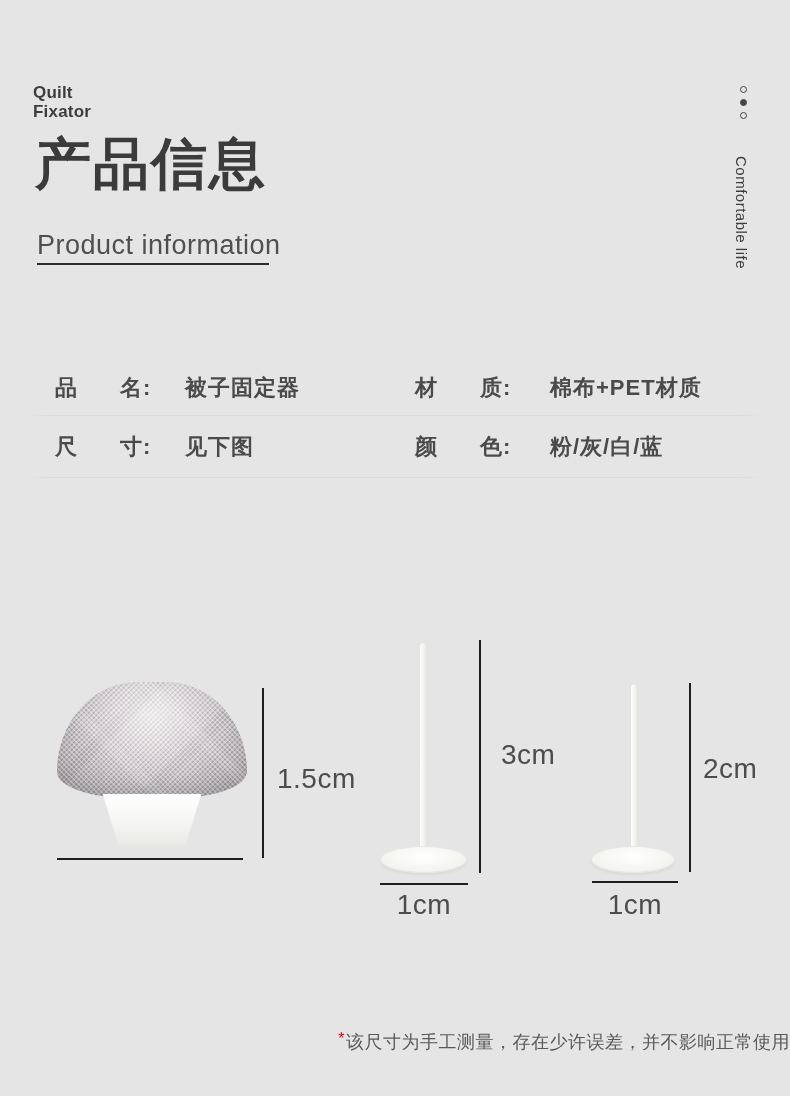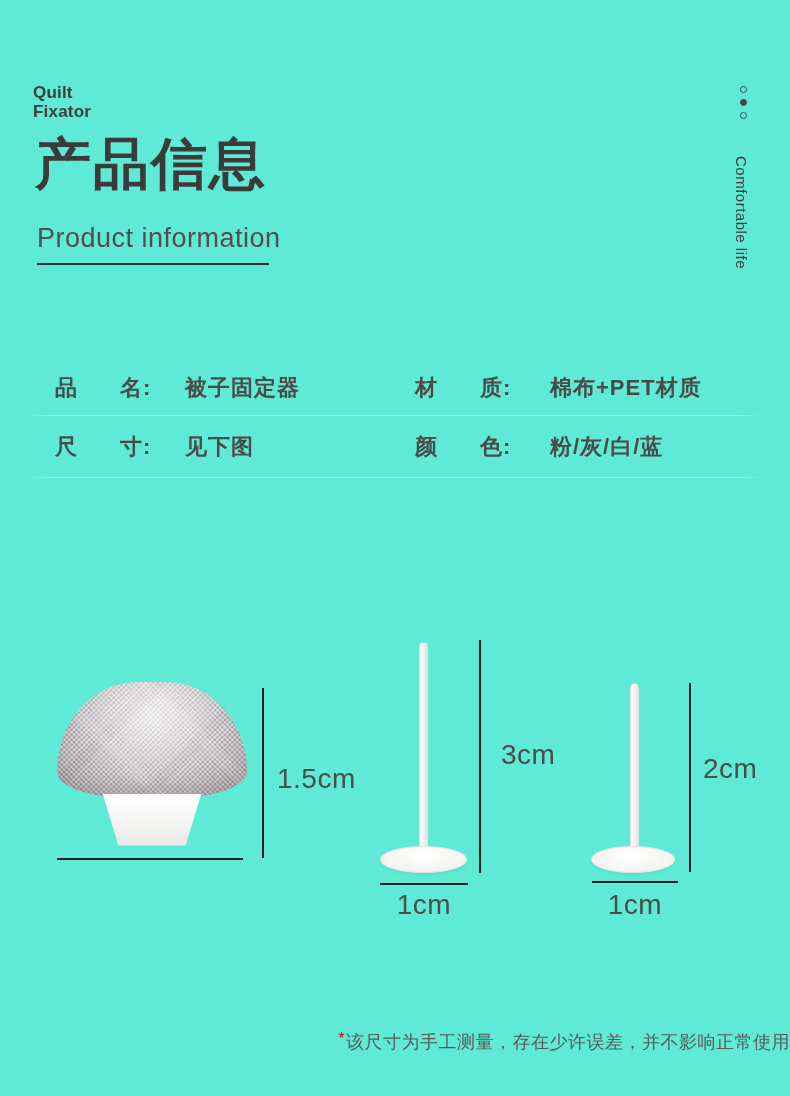--- a/index.html
+++ b/index.html
@@ -1,34 +1,34 @@
 <!DOCTYPE html>
 <html><head>
 <meta charset="utf-8">
 <style>
   html,body{margin:0;padding:0;background:#fff;}
   .page{
     position:relative;width:790px;height:1096px;margin:0 auto;
-    background:#5eead4;overflow:hidden;
+    background:#e5e5e5;overflow:hidden;
     font-family:"Liberation Sans", sans-serif;color:#3d3d3d;
   }
   
   .brand{
     position:absolute;left:33px;top:83px;
     font-size:17px;line-height:19px;font-weight:700;color:#3d3d3d;letter-spacing:.2px;
   }
   .dots{position:absolute;left:740px;top:86px;display:flex;flex-direction:column;gap:6px;}
   .dot{width:7px;height:7px;border-radius:50%;border:1.5px solid #454545;box-sizing:border-box;background:transparent;}
   .dot.filled{background:#454545;border-color:#454545;}
   .title-cn{
     position:absolute;left:35px;top:128px;
     font-size:56px;font-weight:700;color:#3b3b3b;letter-spacing:2px;line-height:72px;
   }
   .title-en{
-    position:absolute;left:37px;top:223px;
+    position:absolute;left:37px;top:230px;
     font-size:27px;font-weight:400;color:#4f4f4f;letter-spacing:.5px;
   }
   .title-underline{position:absolute;left:37px;top:263px;width:232px;height:2px;background:#2e2e2e;}
   .vertical-slogan{
     position:absolute;left:733px;top:156px;height:132px;
     writing-mode:vertical-rl;text-orientation:mixed;
     font-size:15px;color:#3d3d3d;letter-spacing:.5px;white-space:nowrap;
   }
   
   .spec-table{position:absolute;left:30px;top:360px;width:730px;}

